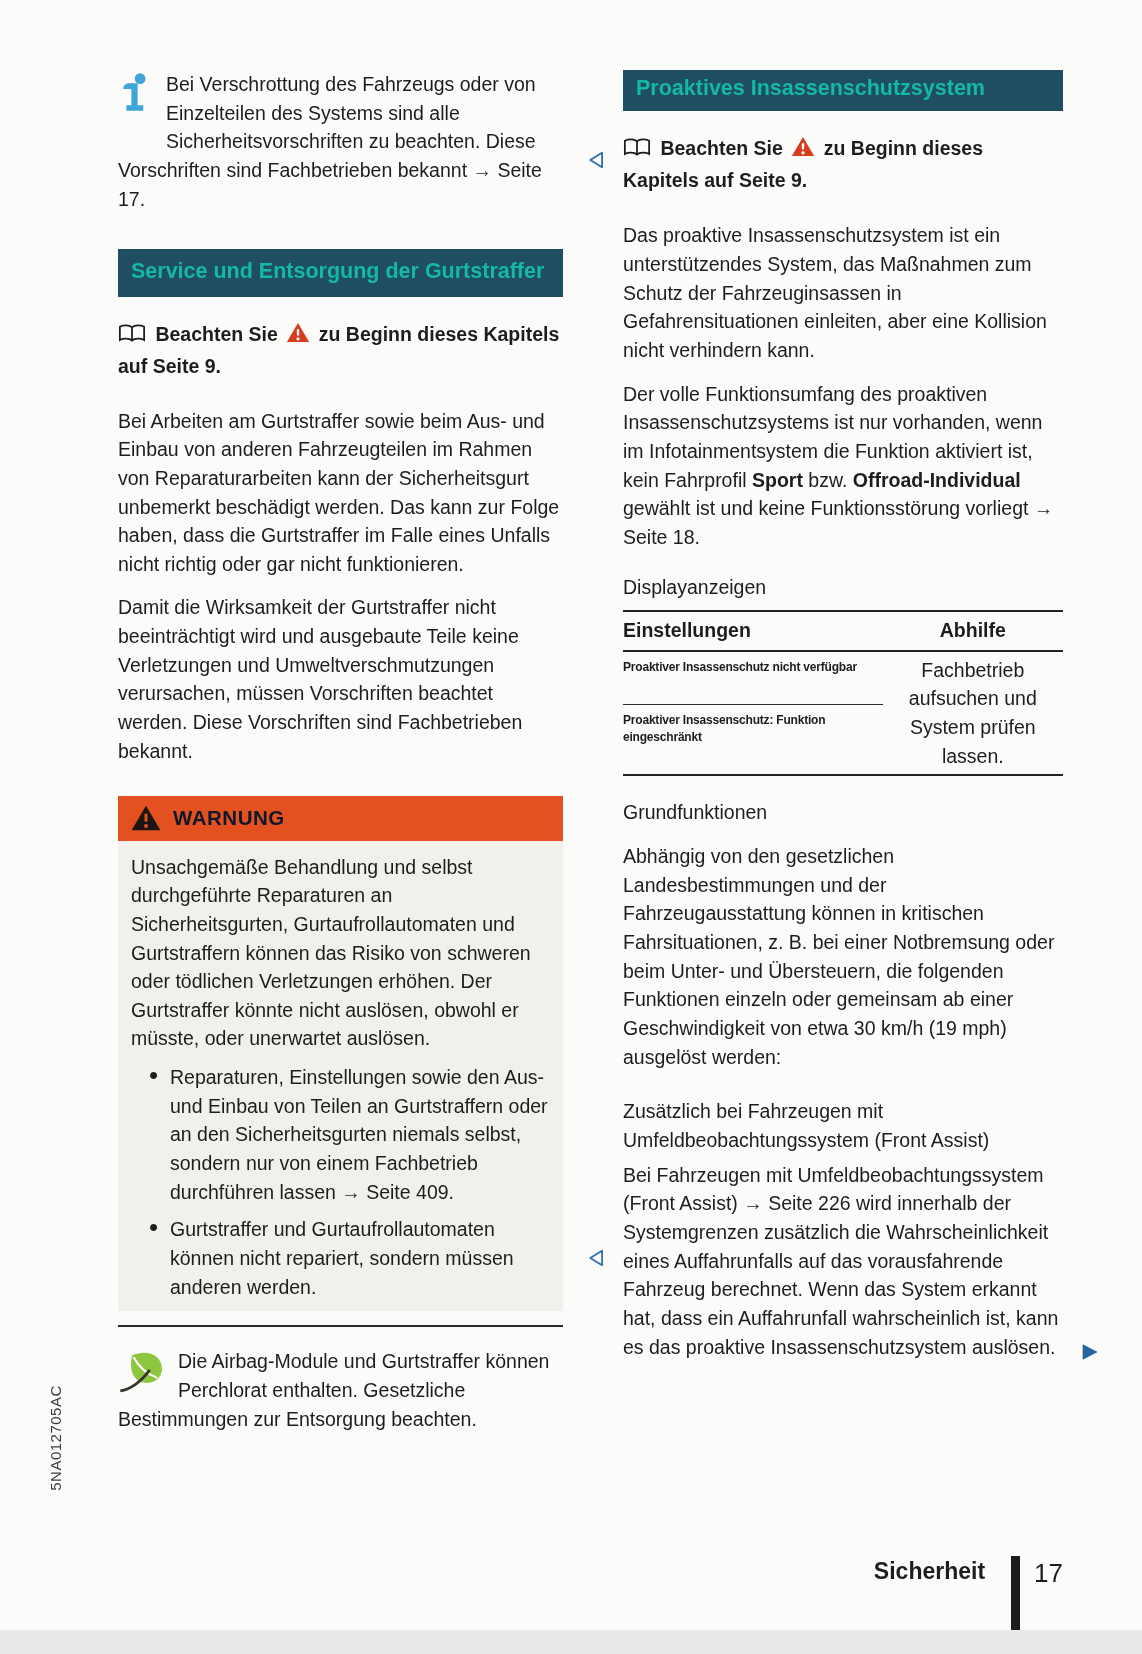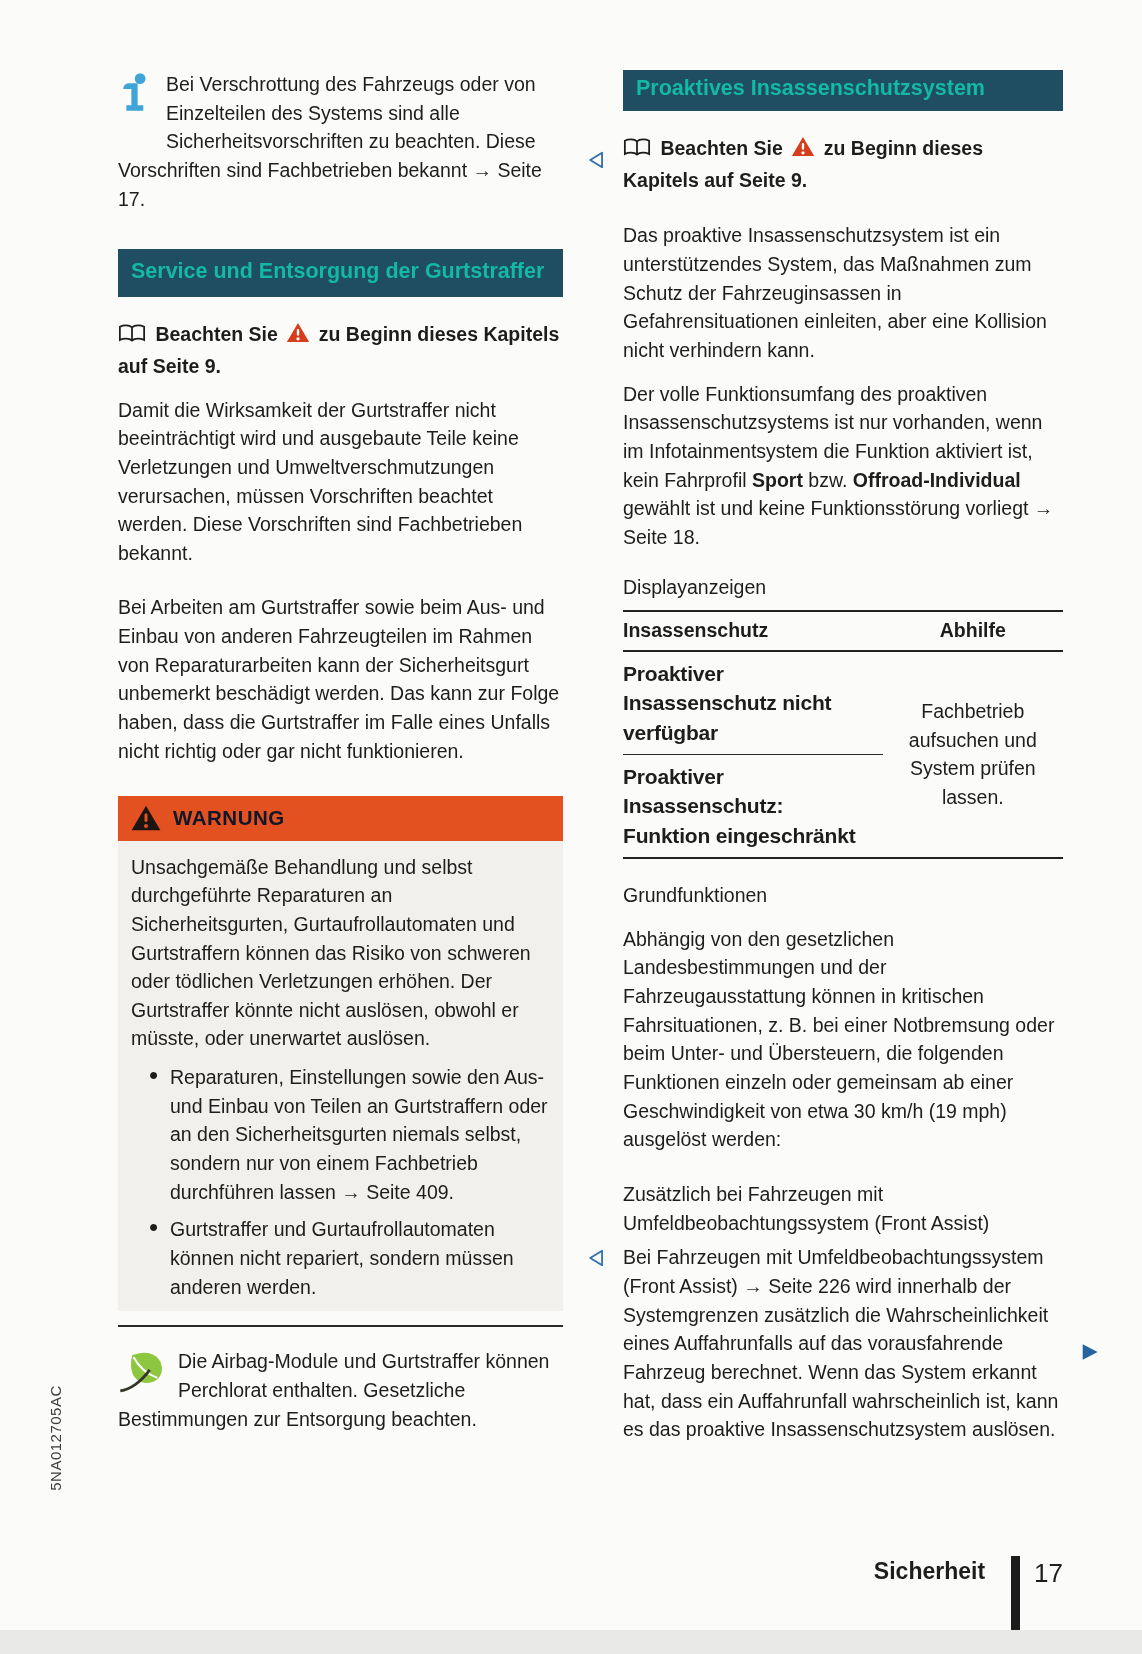--- a/index.html
+++ b/index.html
@@ -90,21 +90,21 @@
     font-weight:bold;
     padding:4px 0 5px 0;
   }
   .t-head .t-h2{text-align:center;}
   .t-body{
     display:grid;grid-template-columns:59% 41%;
     border-bottom:2.5px solid #222;
   }
   .t-cell-left{
     font-weight:bold;
-    font-size:21px;
+    font-size:12px;
     line-height:1.4;
     letter-spacing:-0.2px;
     padding:7px 10px 7px 0;
   }
   .t-cell-left.c1{border-bottom:1.5px solid #2a2a2a;grid-column:1;grid-row:1;}
   .t-cell-left.c2{grid-column:1;grid-row:2;}
   .t-cell-right{
     grid-column:2;grid-row:1 / span 2;
     display:flex;align-items:center;justify-content:center;
     text-align:center;
@@ -172,22 +172,22 @@
       <span class="warn-inline">
         <svg width="24" height="21" viewBox="0 0 26 23">
           <path d="M13 1.2 L25.2 21.8 L0.8 21.8 Z" fill="#d63d1c"></path>
           <rect x="11.7" y="7.6" width="2.6" height="7.4" rx="1.2" fill="#fff"></rect>
           <circle cx="13" cy="18.4" r="1.8" fill="#fff"></circle>
         </svg>
       </span>
       <span>zu Beginn dieses Kapitels auf Seite 9.</span>
     </p>
 
+    <p class="para" style="margin-top:26px">Bei Arbeiten am Gurtstraffer sowie beim Aus- und Einbau von anderen Fahrzeugteilen im Rahmen von Reparaturarbeiten kann der Sicherheitsgurt unbemerkt beschädigt werden. Das kann zur Folge haben, dass die Gurtstraffer im Falle eines Unfalls nicht richtig oder gar nicht funktionieren.</p>
     <p class="para">Damit die Wirksamkeit der Gurtstraffer nicht beeinträchtigt wird und ausgebaute Teile keine Verletzungen und Umweltverschmutzungen verursachen, müssen Vorschriften beachtet werden. Diese Vorschriften sind Fachbetrieben bekannt.</p>
-    <p class="para" style="margin-top:26px">Bei Arbeiten am Gurtstraffer sowie beim Aus- und Einbau von anderen Fahrzeugteilen im Rahmen von Reparaturarbeiten kann der Sicherheitsgurt unbemerkt beschädigt werden. Das kann zur Folge haben, dass die Gurtstraffer im Falle eines Unfalls nicht richtig oder gar nicht funktionieren.</p>
 
     <div class="warning-box">
       <div class="warning-head">
         <span style="display:inline-flex">
           <svg width="30" height="26" viewBox="0 0 30 26">
             <path d="M15 0.8 L29.4 25.2 L0.6 25.2 Z" fill="#1c1511"></path>
             <rect x="13.5" y="8.4" width="3" height="8.6" rx="1.4" fill="#e2511f"></rect>
             <circle cx="15" cy="21" r="2" fill="#e2511f"></circle>
           </svg>
         </span>
@@ -238,21 +238,21 @@
     </p>
 
     <p class="para" style="margin-top:27px">Das proaktive Insassenschutzsystem ist ein unterstützendes System, das Maßnahmen zum Schutz der Fahrzeuginsassen in Gefahrensituationen einleiten, aber eine Kollision nicht verhindern kann.</p>
 
     <p class="para"><span>Der volle Funktionsumfang des proaktiven Insassenschutzsystems ist nur vorhanden, wenn im Infotainmentsystem die Funktion aktiviert ist, kein Fahrprofil </span><b class="inline">Sport</b><span> bzw. </span><b class="inline">Offroad-Individual</b><span> gewählt ist und keine Funktionsstörung vorliegt → Seite 18.</span></p>
 
     <p class="subhead">Displayanzeigen</p>
 
     <div class="vw-table">
       <div class="t-head">
-        <div class="t-h1">Insassenschutz</div>
+        <div class="t-h1">Einstellungen</div>
         <div class="t-h2">Abhilfe</div>
       </div>
       <div class="t-body">
         <div class="t-cell-left c1">Proaktiver Insassenschutz nicht verfügbar</div>
         <div class="t-cell-left c2">Proaktiver Insassenschutz: Funktion eingeschränkt</div>
         <div class="t-cell-right">Fachbetrieb aufsuchen und System prüfen lassen.</div>
       </div>
     </div>
 
     <p class="subhead">Grundfunktionen</p>

